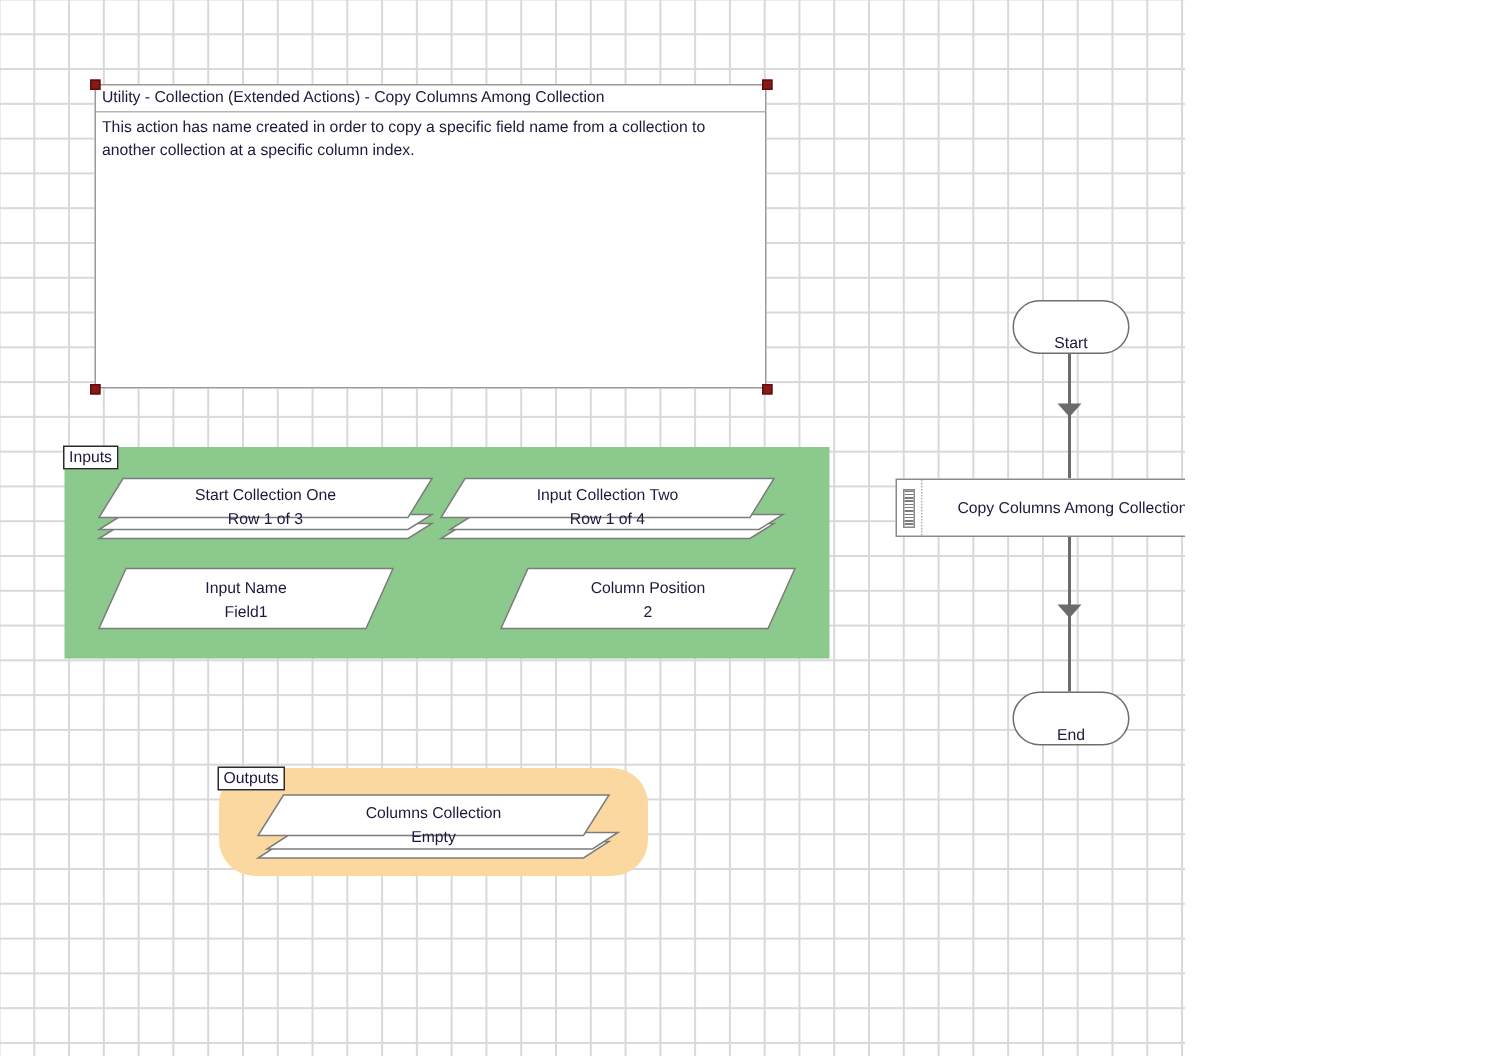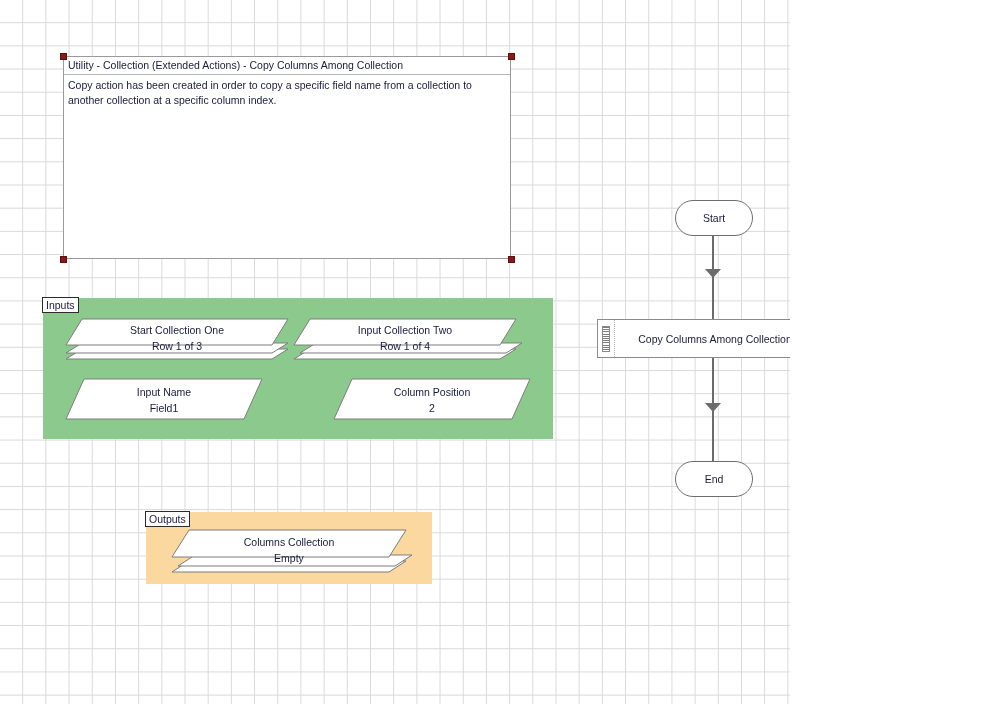--- a/index.html
+++ b/index.html
@@ -70,20 +70,21 @@
     width: 510px;
     height: 141px;
     background: #8cc98c;
   }
   #outputs-region {
     left: 146px;
     top: 512px;
     width: 286px;
     height: 72px;
     background: #fad8a0;
+    border-radius: 24px;
   }
   .region-label {
     position: absolute;
     left: -1px;
     top: -1px;
     background: #ffffff;
     border: 1.5px solid #2b2b2b;
     font-size: 10.5px;
     color: #1a1a3c;
     padding: 1px 3px 1px 3px;
@@ -113,21 +114,21 @@
   .shape-text .sub { display: block; }
 
   
   .terminator {
     position: absolute;
     background: #ffffff;
     border: 1.4px solid #6e6e6e;
     border-radius: 999px;
     box-sizing: border-box;
     display: flex;
-    align-items: center;
+    align-items: flex-end;
     justify-content: center;
     font-size: 10.5px;
     color: #1a1a3c;
   }
   #node-start { left: 675px; top: 200px; width: 78px; height: 36px; }
   #node-end   { left: 675px; top: 461px; width: 78px; height: 36px; }
 
   #node-action {
     position: absolute;
     left: 597px;
@@ -192,21 +193,21 @@
   #arrow-1 { top: 269px; }
   #arrow-2 { top: 403px; }
 </style>
 </head>
 <body>
 
 <div id="canvas">
 
   <div id="comment-box">
     <div id="comment-title">Utility - Collection (Extended Actions) - Copy Columns Among Collection</div>
-    <div id="comment-body">Copy action has been created in order to copy a specific field name from a collection to another collection at a specific column index.</div>
+    <div id="comment-body">This action has name created in order to copy a specific field name from a collection to another collection at a specific column index.</div>
   </div>
   <div class="handle" style="left:60px;  top:53px;"></div>
   <div class="handle" style="left:508px; top:53px;"></div>
   <div class="handle" style="left:60px;  top:256px;"></div>
   <div class="handle" style="left:508px; top:256px;"></div>
 
   <div id="inputs-region" class="region">
     <div class="region-label">Inputs</div>
 
     <div class="shape" style="left:23px; top:21px; width:222px; height:40px;">

